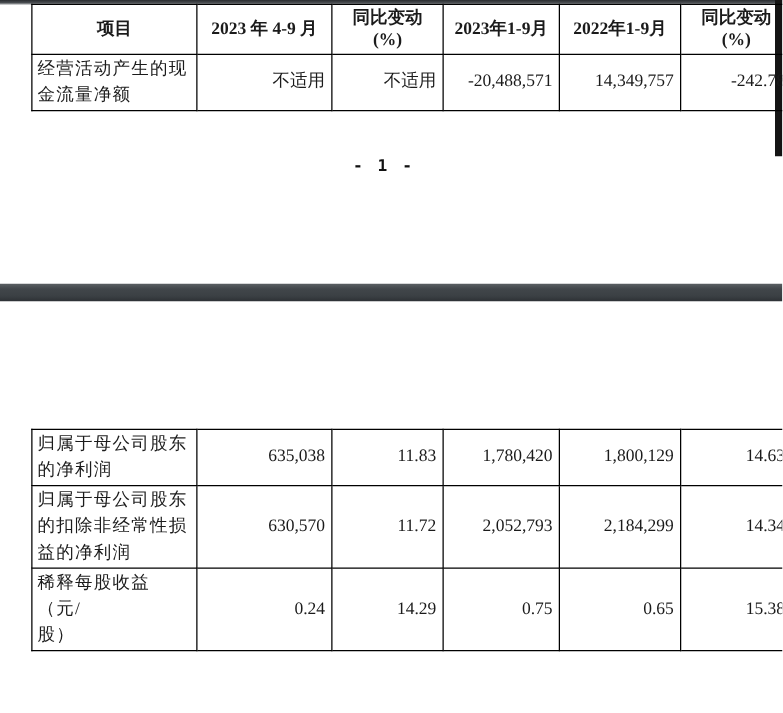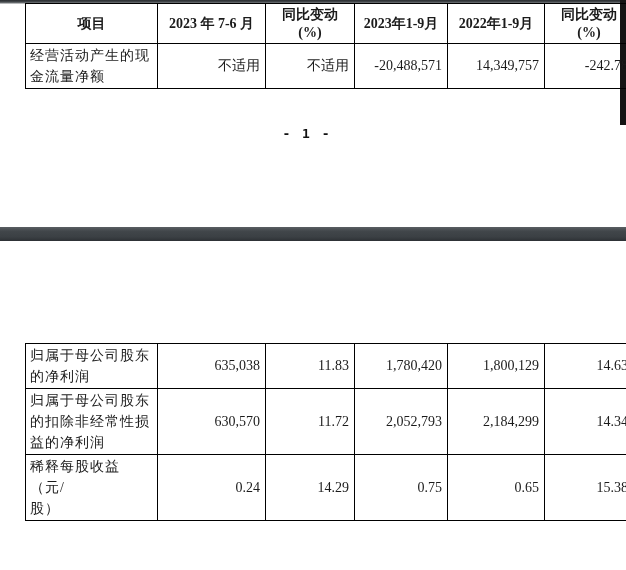--- a/index.html
+++ b/index.html
@@ -69,21 +69,21 @@
         <col class="c0">
         <col class="c1">
         <col class="c2">
         <col class="c3">
         <col class="c4">
         <col class="c5">
       </colgroup>
     <thead>
       <tr class="h40">
         <th>项目</th>
-        <th>2023 年 7-6 月</th>
+        <th>2023 年 4-9 月</th>
         <th>同比变动
 (%)</th>
         <th>2023年1-9月</th>
         <th>2022年1-9月</th>
         <th>同比变动
 (%)</th>
       </tr>
     </thead>
     <tbody>
       <tr class="h42">

